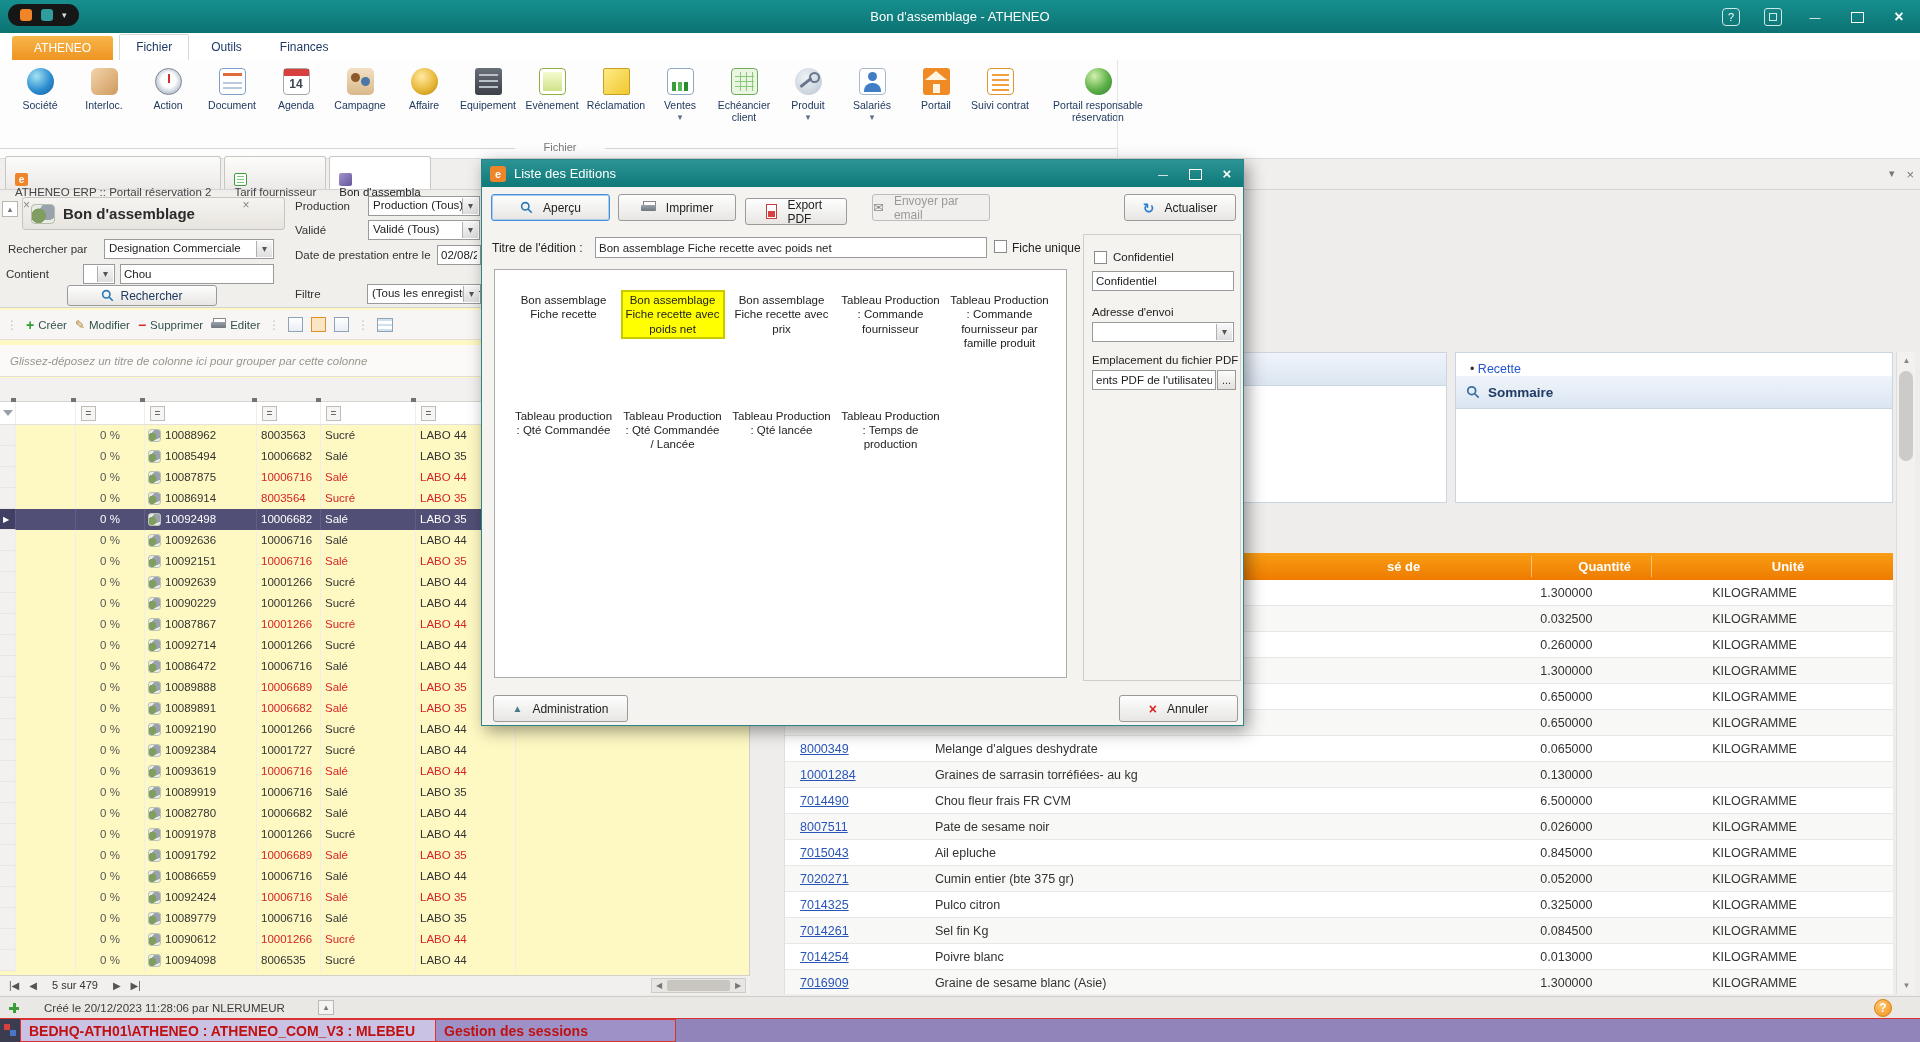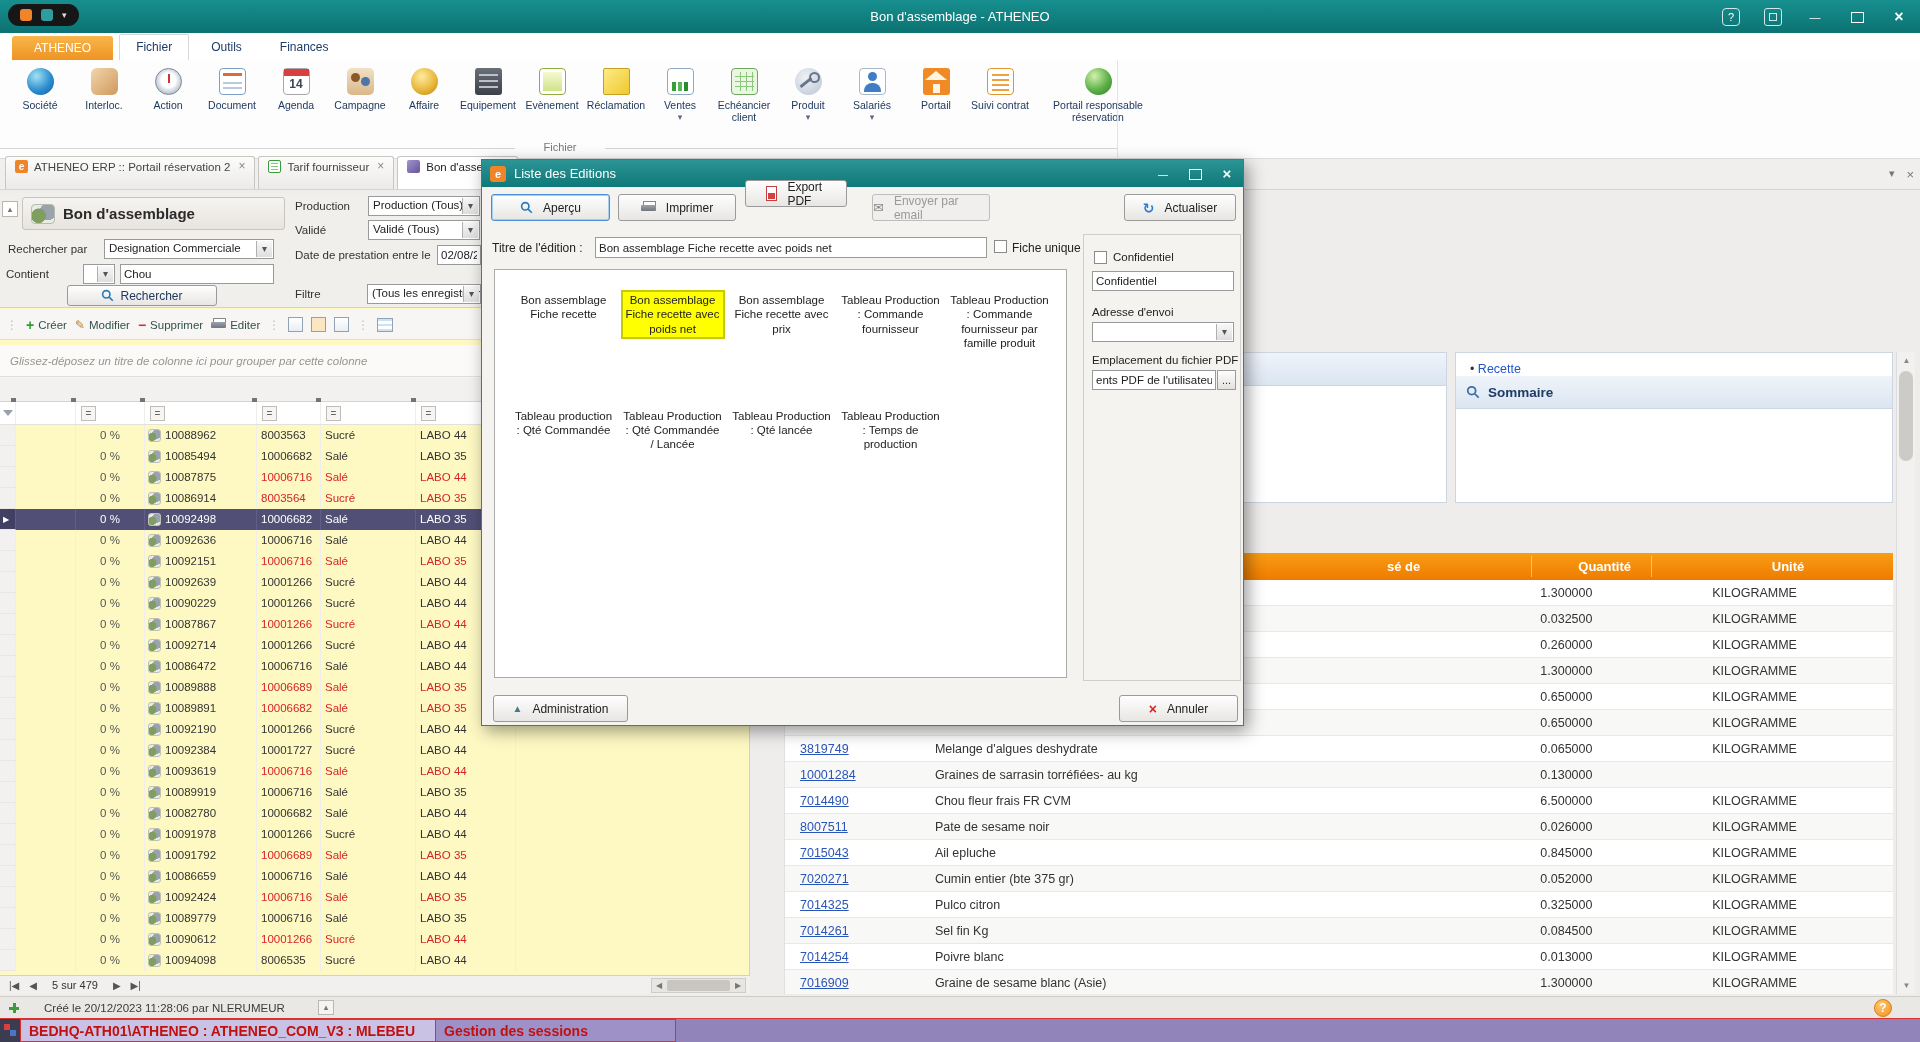--- a/index.html
+++ b/index.html
@@ -76,21 +76,21 @@
 .ic-contract::after{content:"";position:absolute;left:4px;top:5px;right:4px;height:2px;background:#f0a040;box-shadow:0 5px 0 #f0a040,0 10px 0 #f0a040,0 15px 0 #f0a040;}
 .ic-greenglobe{border-radius:50%;background:radial-gradient(circle at 35% 30%,#d2f0ae,#5cb046 55%,#2e7d32);}
 #ribbon-footer{position:absolute;left:0;top:138px;width:1920px;height:21px;background:#fdfdfd;border-bottom:1px solid #dcdcdc;}
 #rf-line{position:absolute;left:0;top:10px;width:1117px;height:1px;background:#d6d6d6;}
 #rf-sep{position:absolute;left:1117px;top:-78px;width:1px;height:99px;background:#e4e4e4;}
 #rf-label{position:absolute;left:515px;top:3px;width:90px;text-align:center;font-size:11px;color:#777;background:#fdfdfd;}
 
 
 #doctabs{position:absolute;left:0;top:159px;width:1920px;height:31px;background:#f1efee;border-bottom:1px solid #d6d3d0;z-index:5;}
 #doctabs-inner{display:flex;align-items:flex-end;height:100%;padding-left:5px;gap:3px;}
-.dtab{display:inline-flex;align-items:flex-end;height:26px;padding:16px 9px;background:linear-gradient(#fcfcfb,#eceae8);border:1px solid #c9c6c2;border-bottom:none;border-radius:3px 3px 0 0;font-size:11.5px;color:#444;cursor:pointer;max-width:290px;white-space:nowrap;}
+.dtab{display:inline-flex;align-items:flex-start;height:26px;padding:16px 9px;background:linear-gradient(#fcfcfb,#eceae8);border:1px solid #c9c6c2;border-bottom:none;border-radius:3px 3px 0 0;font-size:11.5px;color:#444;cursor:pointer;max-width:290px;white-space:nowrap;flex-direction:column;}
 .dtab.active{background:#fff;color:#222;}
 .dt-ic{width:13px;height:13px;margin-right:6px;border-radius:2px;position:relative;flex:none;}
 .dti-atheneo{background:#f08428;}
 .dti-atheneo::after{content:"e";position:absolute;inset:0;color:#fff;font-weight:bold;font-size:10px;text-align:center;line-height:13px;}
 .dti-sheet{background:#fff;border:1px solid #3a9d3a;}
 .dti-sheet::after{content:"";position:absolute;inset:2px;background:repeating-linear-gradient(0deg,#7cc87c 0 1px,transparent 1px 3px);}
 .dti-cube{background:linear-gradient(135deg,#a393cc,#64549c);}
 .dt-close{margin-left:8px;color:#888;font-size:12px;display:none;}
 .dt-close.show{display:inline;}
 .dt-close::after{content:"×";}
@@ -997,21 +997,21 @@
     </div>
 
     <div class="rtr">
       <span class="rt-code"></span>
       <span class="rt-label"></span>
       <span class="rt-qty">0.650000</span>
       <span class="rt-unit">KILOGRAMME</span>
     </div>
 
     <div class="rtr">
-      <span class="rt-code">3819749</span>
+      <span class="rt-code">8000349</span>
       <span class="rt-label">Melange d'algues deshydrate</span>
       <span class="rt-qty">0.065000</span>
       <span class="rt-unit">KILOGRAMME</span>
     </div>
 
     <div class="rtr">
       <span class="rt-code">10001284</span>
       <span class="rt-label">Graines de sarrasin torréfiées- au kg</span>
       <span class="rt-qty">0.130000</span>
       <span class="rt-unit"></span>
@@ -1097,21 +1097,21 @@
           <circle cx="6.5" cy="6.5" r="4.5" fill="none" stroke="currentColor" stroke-width="2"></circle>
           <line x1="10" y1="10" x2="14.5" y2="14.5" stroke="currentColor" stroke-width="2"></line>
         </svg>
       </span>
     <span>Aperçu</span>
   </div>
   <div class="dbtn" style="left:136px;top:34px;width:118px;">
     <span class="printer"></span>
     <span>Imprimer</span>
   </div>
-  <div class="dbtn" style="left:263px;top:20px;width:102px;padding-left:20px;">
+  <div class="dbtn" style="left:263px;top:38px;width:102px;padding-left:20px;">
     <span class="pdf-ic"></span>
     <span>Export PDF</span>
   </div>
   <div class="dbtn disabled" style="left:390px;top:34px;width:118px;">
     <span class="envelope"></span>
     <span>Envoyer par email</span>
   </div>
   <div class="dbtn" style="left:642px;top:34px;width:112px;">
     <span class="refresh"></span>
     <span>Actualiser</span>

